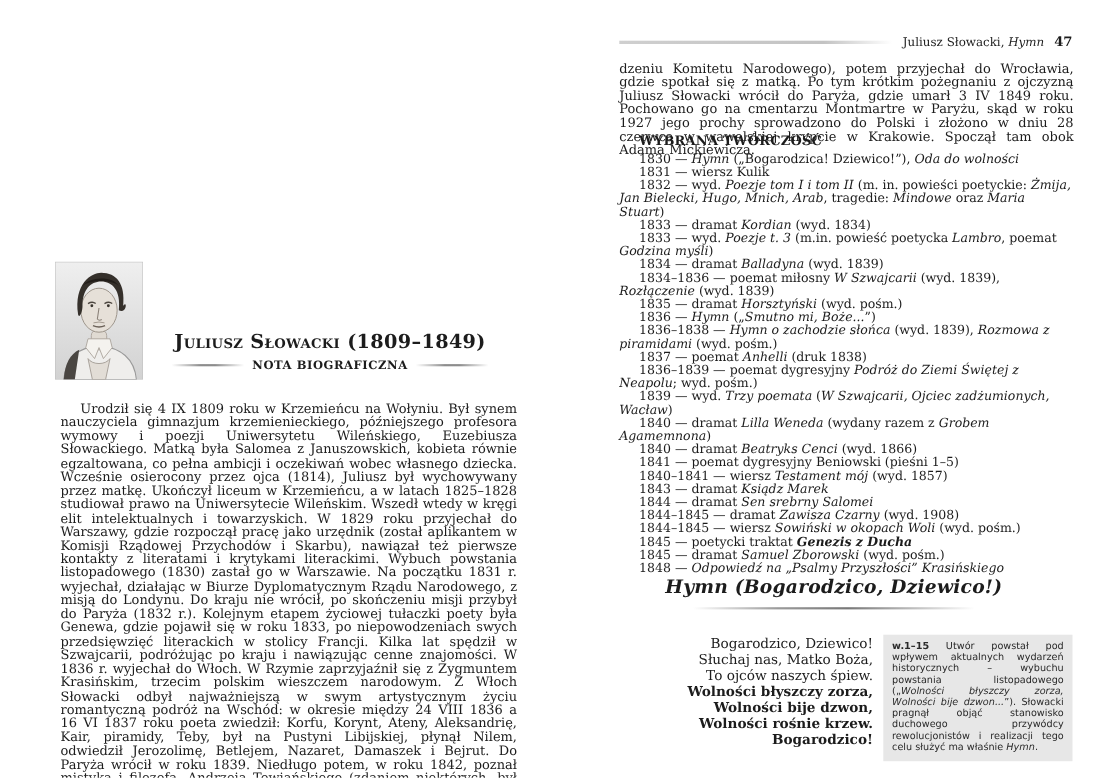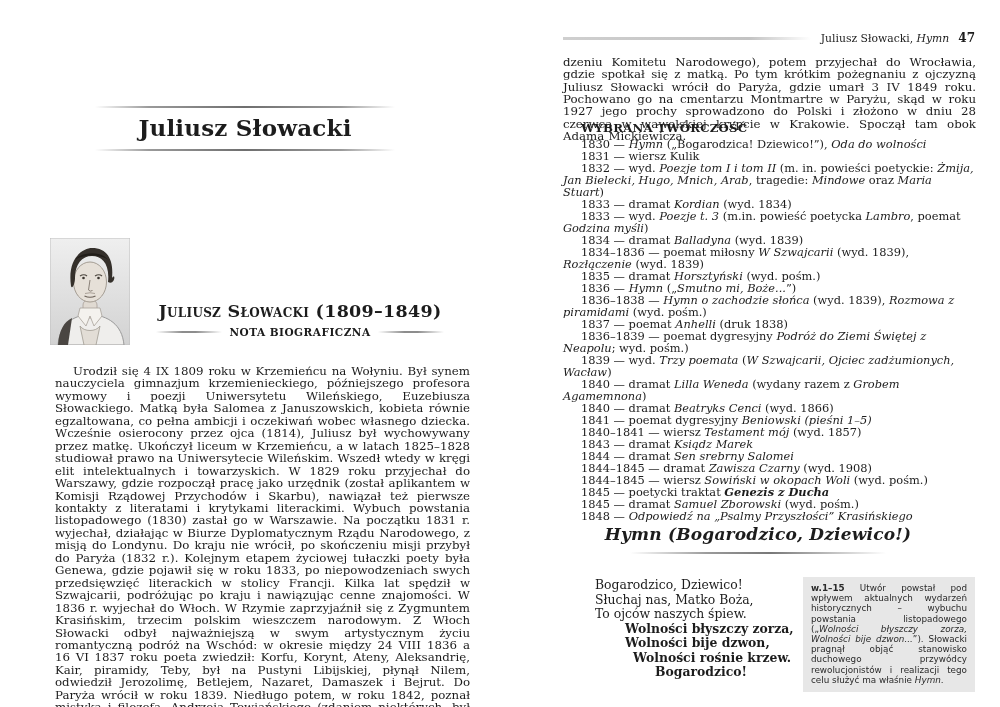--- a/index.html
+++ b/index.html
@@ -42,39 +42,34 @@
 
   .works{position:absolute;left:63px;top:121px;width:413px;}
   .works-heading{font-weight:bold;font-size:11.8px;text-indent:18px;margin-bottom:3px;letter-spacing:.2px;}
   .work-item{font-size:11.4px;line-height:12px;text-indent:18px;text-align:left;}
 
   .section-title{position:absolute;left:40px;top:524px;width:436px;text-align:center;
     font-size:17px;font-weight:bold;font-style:italic;letter-spacing:.2px;}
   .section-rule{position:absolute;left:130px;top:552px;width:256px;height:2px;
     background:linear-gradient(to right, rgba(150,150,150,0), #9b9b9b 30%, #787878 55%, rgba(150,150,150,0));}
 
-  .poem{position:absolute;left:95px;top:578px;font-size:12.4px;line-height:14.5px;}
+  .poem{position:absolute;left:95px;top:578px;font-size:12.4px;line-height:14.5px;text-align:right;}
   .poem .b{font-weight:bold;}
 
   .margin-note{position:absolute;left:303px;top:577px;width:172px;box-sizing:border-box;
     background:#e7e7e7;padding:6px 8px 7px 8px;
     font-family:"DejaVu Sans", sans-serif;font-size:8.8px;line-height:10.2px;color:#2a2a2a;text-align:justify;}
 
   em{font-style:italic;}
 </style>
 </head>
 <body>
 
 <div class="page" id="left-page">
 
-  <div class="title-block">
-    <div class="rule-fade"></div>
-    <div class="chapter-title">Juliusz Słowacki</div>
-    <div class="rule-fade"></div>
-  </div>
 
   <svg class="portrait" viewBox="0 0 80 107" xmlns="http://www.w3.org/2000/svg">
     <defs>
       <linearGradient id="pbg" x1="0" y1="0" x2="0" y2="1">
         <stop offset="0" stop-color="#efefef"></stop>
         <stop offset="1" stop-color="#d2d2d2"></stop>
       </linearGradient>
     </defs>
     <rect x="0" y="0" width="80" height="107" fill="url(#pbg)" stroke="#bfbfbf" stroke-width="1"></rect>
 
@@ -133,21 +128,21 @@
         <div class="work-item"><span>1834 — dramat </span><span style="font-style: italic;">Balladyna</span><span> (wyd. 1839)</span></div>
         <div class="work-item"><span>1834–1836 — poemat miłosny </span><span style="font-style: italic;">W Szwajcarii</span><span> (wyd. 1839), </span><span style="font-style: italic;">Rozłączenie</span><span> (wyd. 1839)</span></div>
         <div class="work-item"><span>1835 — dramat </span><span style="font-style: italic;">Horsztyński</span><span> (wyd. pośm.)</span></div>
         <div class="work-item"><span>1836 — </span><span style="font-style: italic;">Hymn</span><span> („</span><span style="font-style: italic;">Smutno mi, Boże...</span><span>”)</span></div>
         <div class="work-item"><span>1836–1838 — </span><span style="font-style: italic;">Hymn o zachodzie słońca</span><span> (wyd. 1839), </span><span style="font-style: italic;">Rozmowa z piramidami</span><span> (wyd. pośm.)</span></div>
         <div class="work-item"><span>1837 — poemat </span><span style="font-style: italic;">Anhelli</span><span> (druk 1838)</span></div>
         <div class="work-item"><span>1836–1839 — poemat dygresyjny </span><span style="font-style: italic;">Podróż do Ziemi Świętej z Neapolu</span><span>; wyd. pośm.)</span></div>
         <div class="work-item"><span>1839 — wyd. </span><span style="font-style: italic;">Trzy poemata</span><span> (</span><span style="font-style: italic;">W Szwajcarii, Ojciec zadżumionych, Wacław</span><span>)</span></div>
         <div class="work-item"><span>1840 — dramat </span><span style="font-style: italic;">Lilla Weneda</span><span> (wydany razem z </span><span style="font-style: italic;">Grobem Agamemnona</span><span>)</span></div>
         <div class="work-item"><span>1840 — dramat </span><span style="font-style: italic;">Beatryks Cenci</span><span> (wyd. 1866)</span></div>
-        <div class="work-item"><span>1841 — poemat dygresyjny </span><span style="font-style: italic; margin-top: 40px;">Beniowski (pieśni 1–5)</span></div>
+        <div class="work-item"><span>1841 — poemat dygresyjny </span><span style=" margin-top: 40px;">Beniowski (pieśni 1–5)</span></div>
         <div class="work-item"><span>1840–1841 — wiersz </span><span style="font-style: italic;">Testament mój</span><span> (wyd. 1857)</span></div>
         <div class="work-item"><span>1843 — dramat </span><span style="font-style: italic;">Ksiądz Marek</span></div>
         <div class="work-item"><span>1844 — dramat </span><span style="font-style: italic;">Sen srebrny Salomei</span></div>
         <div class="work-item"><span>1844–1845 — dramat </span><span style="font-style: italic;">Zawisza Czarny</span><span> (wyd. 1908)</span></div>
         <div class="work-item"><span>1844–1845 — wiersz </span><span style="font-style: italic;">Sowiński w okopach Woli</span><span> (wyd. pośm.)</span></div>
         <div class="work-item"><span>1845 — poetycki traktat </span><span style="font-style: italic; font-weight: bold;">Genezis z Ducha</span></div>
         <div class="work-item"><span>1845 — dramat </span><span style="font-style: italic;">Samuel Zborowski</span><span> (wyd. pośm.)</span></div>
         <div class="work-item"><span>1848 — </span><span style="font-style: italic;">Odpowiedź na „Psalmy Przyszłości” Krasińskiego</span></div>
       </div>
   </div>

